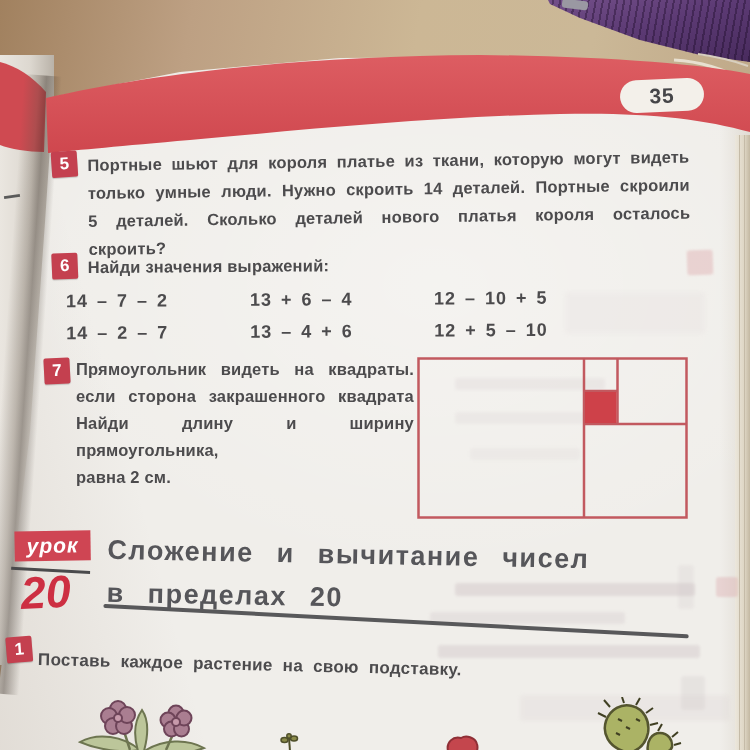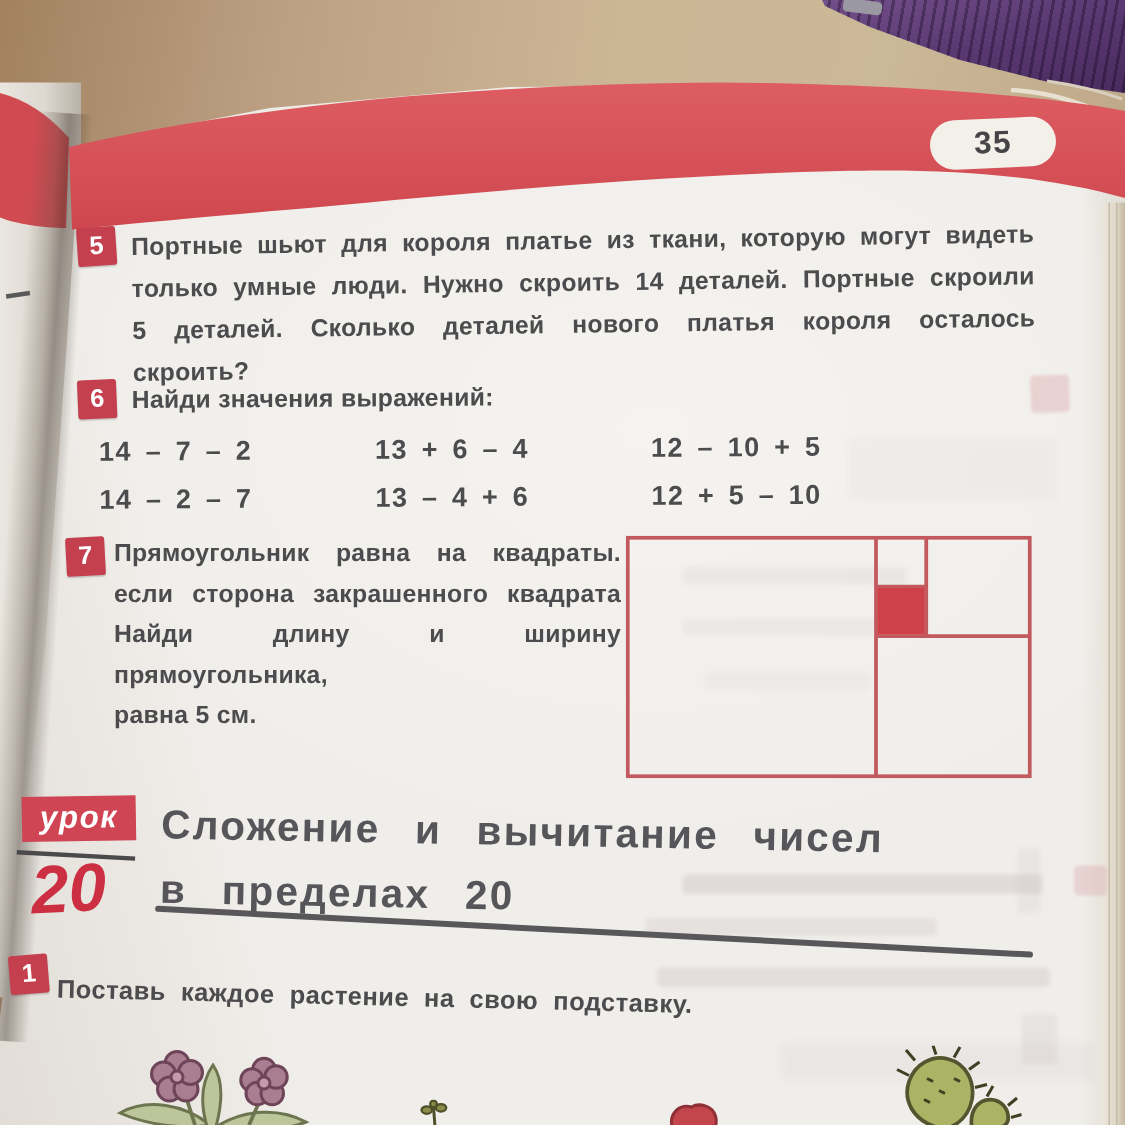--- a/index.html
+++ b/index.html
@@ -188,24 +188,24 @@
       <div>13 – 4 + 6</div>
       <div>12 + 5 – 10</div>
     </div>
   </div>
 
   <div class="sec sec-p7">
     <div class="pbadge" style="left:4px;top:2px;transform:rotate(-3deg);">
       <span>7</span>
     </div>
     <div class="ptext">
-      <div class="just">Прямоугольник равна на квадраты.</div>
+      <div class="just">Прямоугольник видеть на квадраты.</div>
       <div class="just">если сторона закрашенного квадрата</div>
       <div class="just">Найди длину и ширину прямоугольника,</div>
-      <div>равна 5 см.</div>
+      <div>равна 2 см.</div>
     </div>
   </div>
 
   <svg class="abs figure-svg" viewBox="0 0 271 162">
     <g fill="none" stroke="#c2595f" stroke-width="2.5">
       <rect x="1.5" y="1.5" width="268" height="159"></rect>
       <line x1="167" y1="1.5" x2="167" y2="160.5"></line>
       <line x1="167" y1="67" x2="269.5" y2="67"></line>
       <line x1="200.5" y1="1.5" x2="200.5" y2="67"></line>
       <line x1="167" y1="34" x2="200.5" y2="34"></line>

